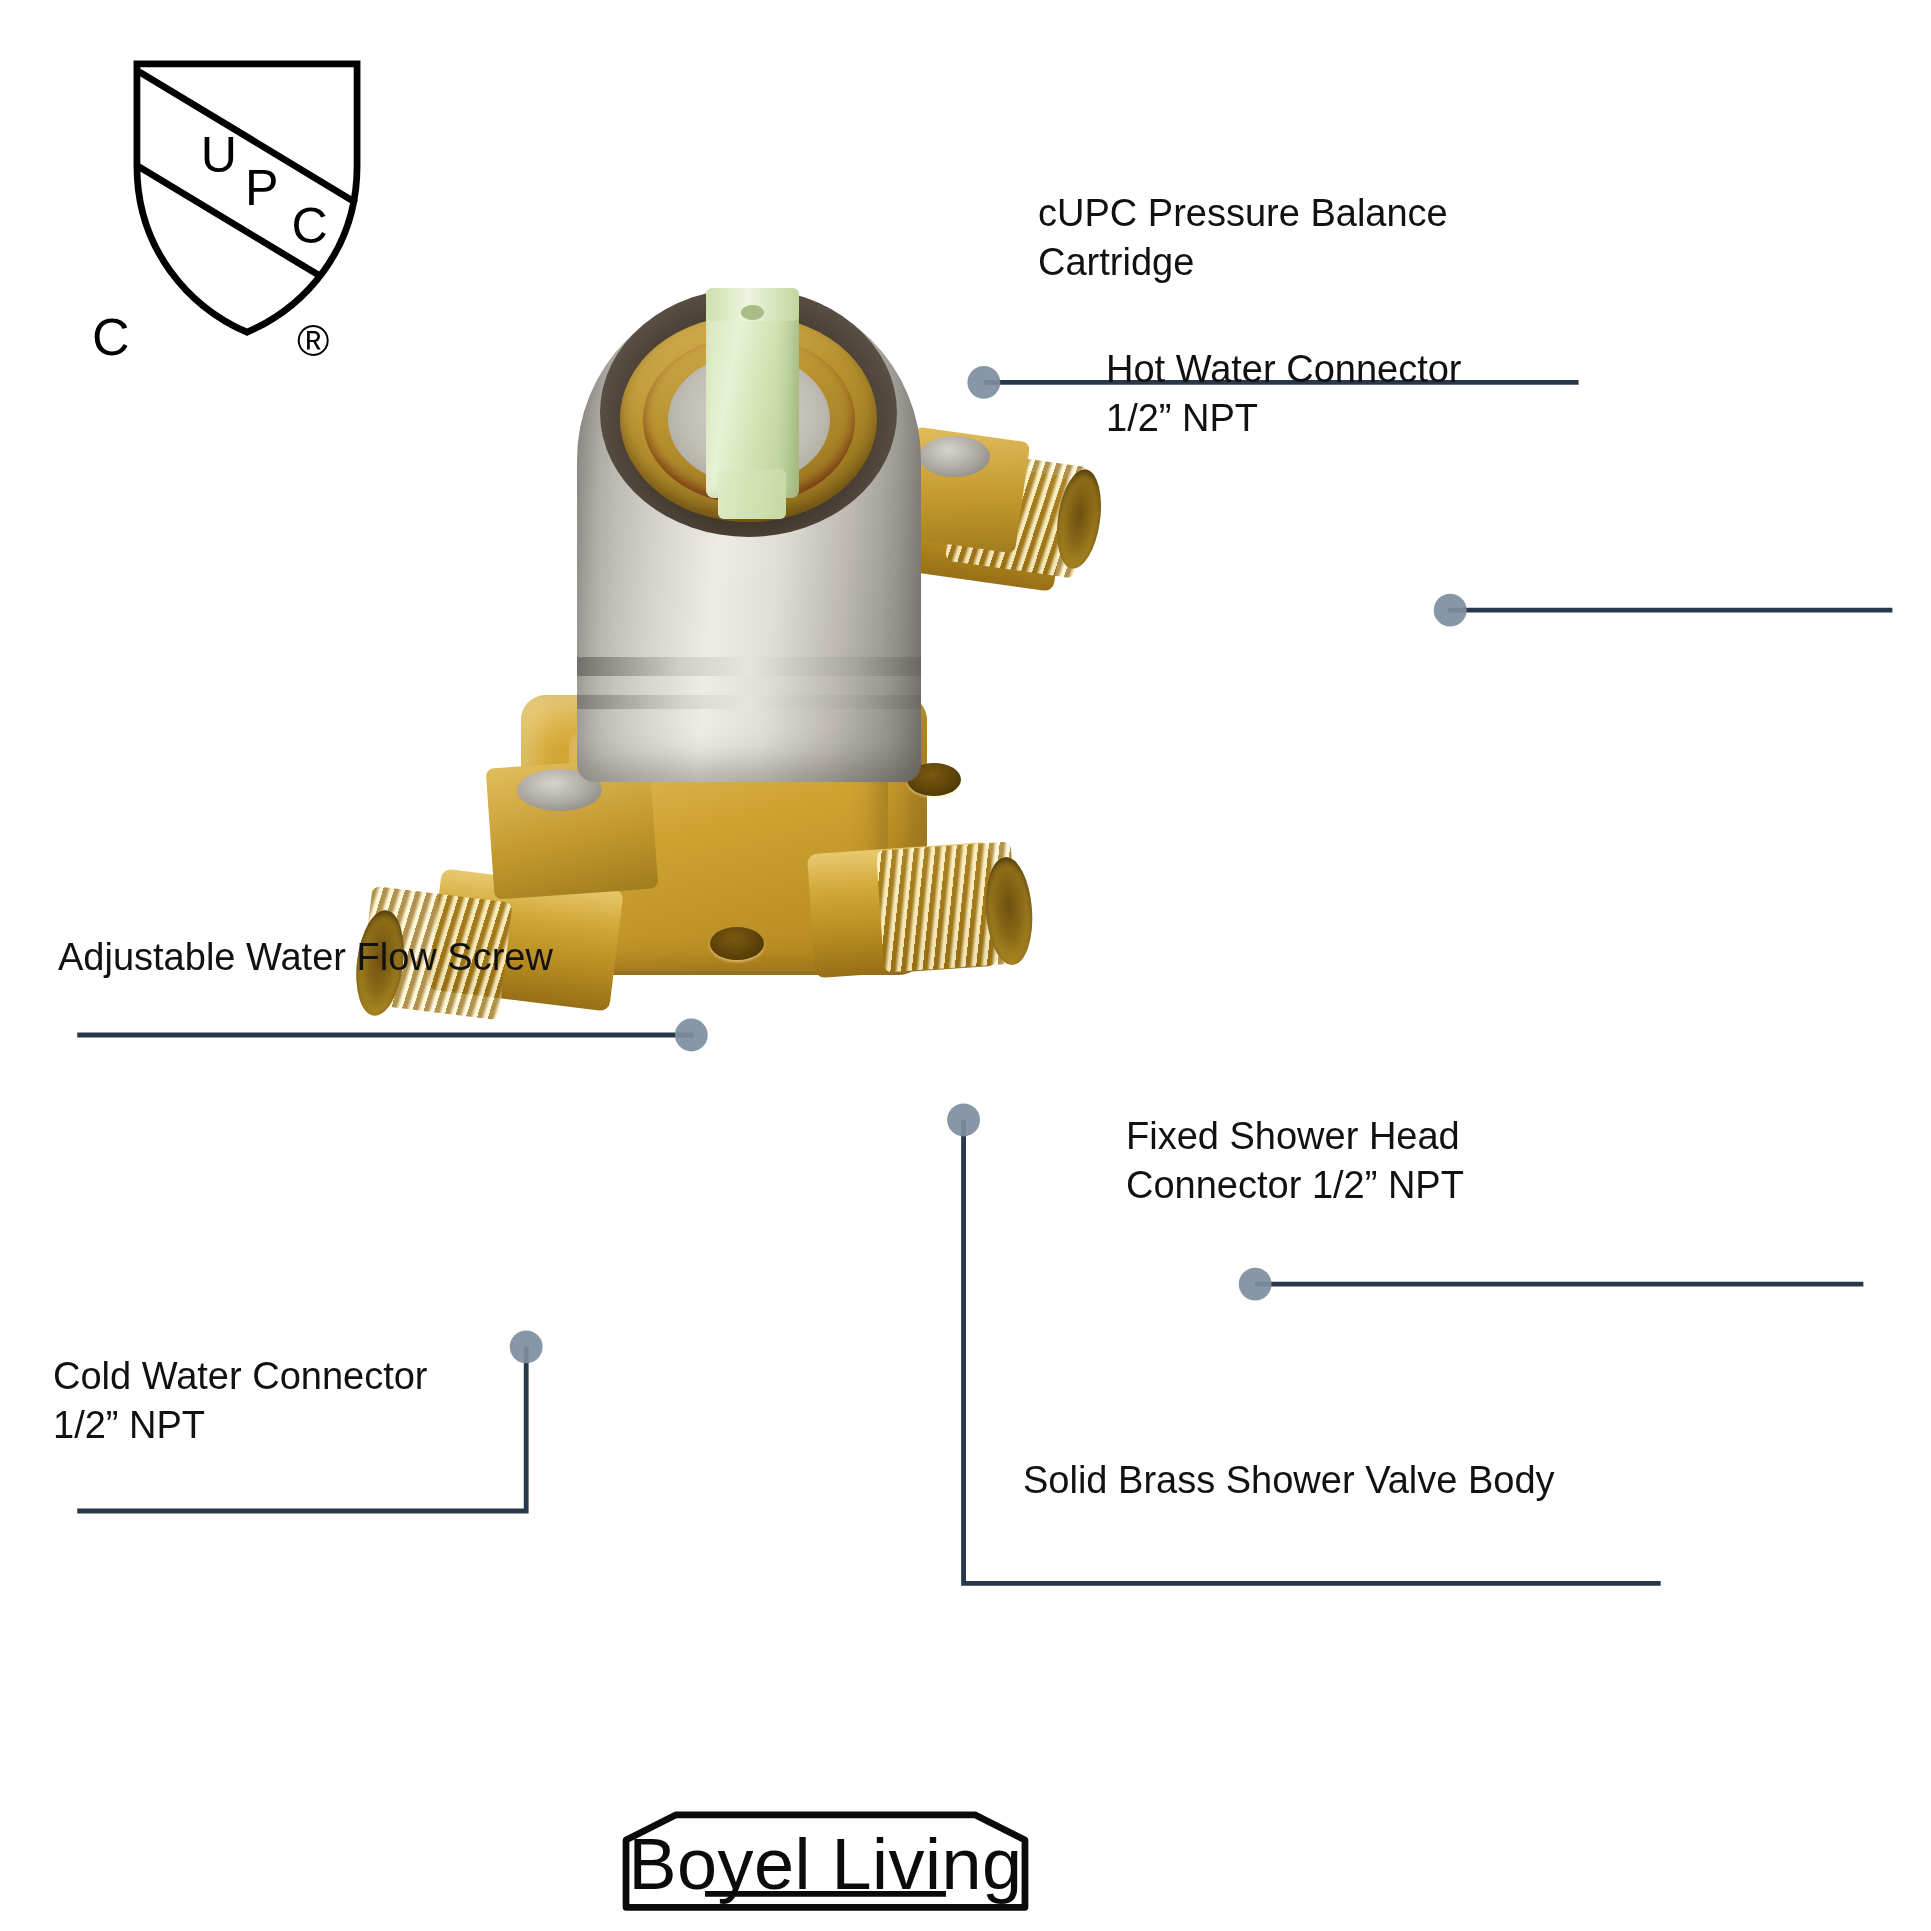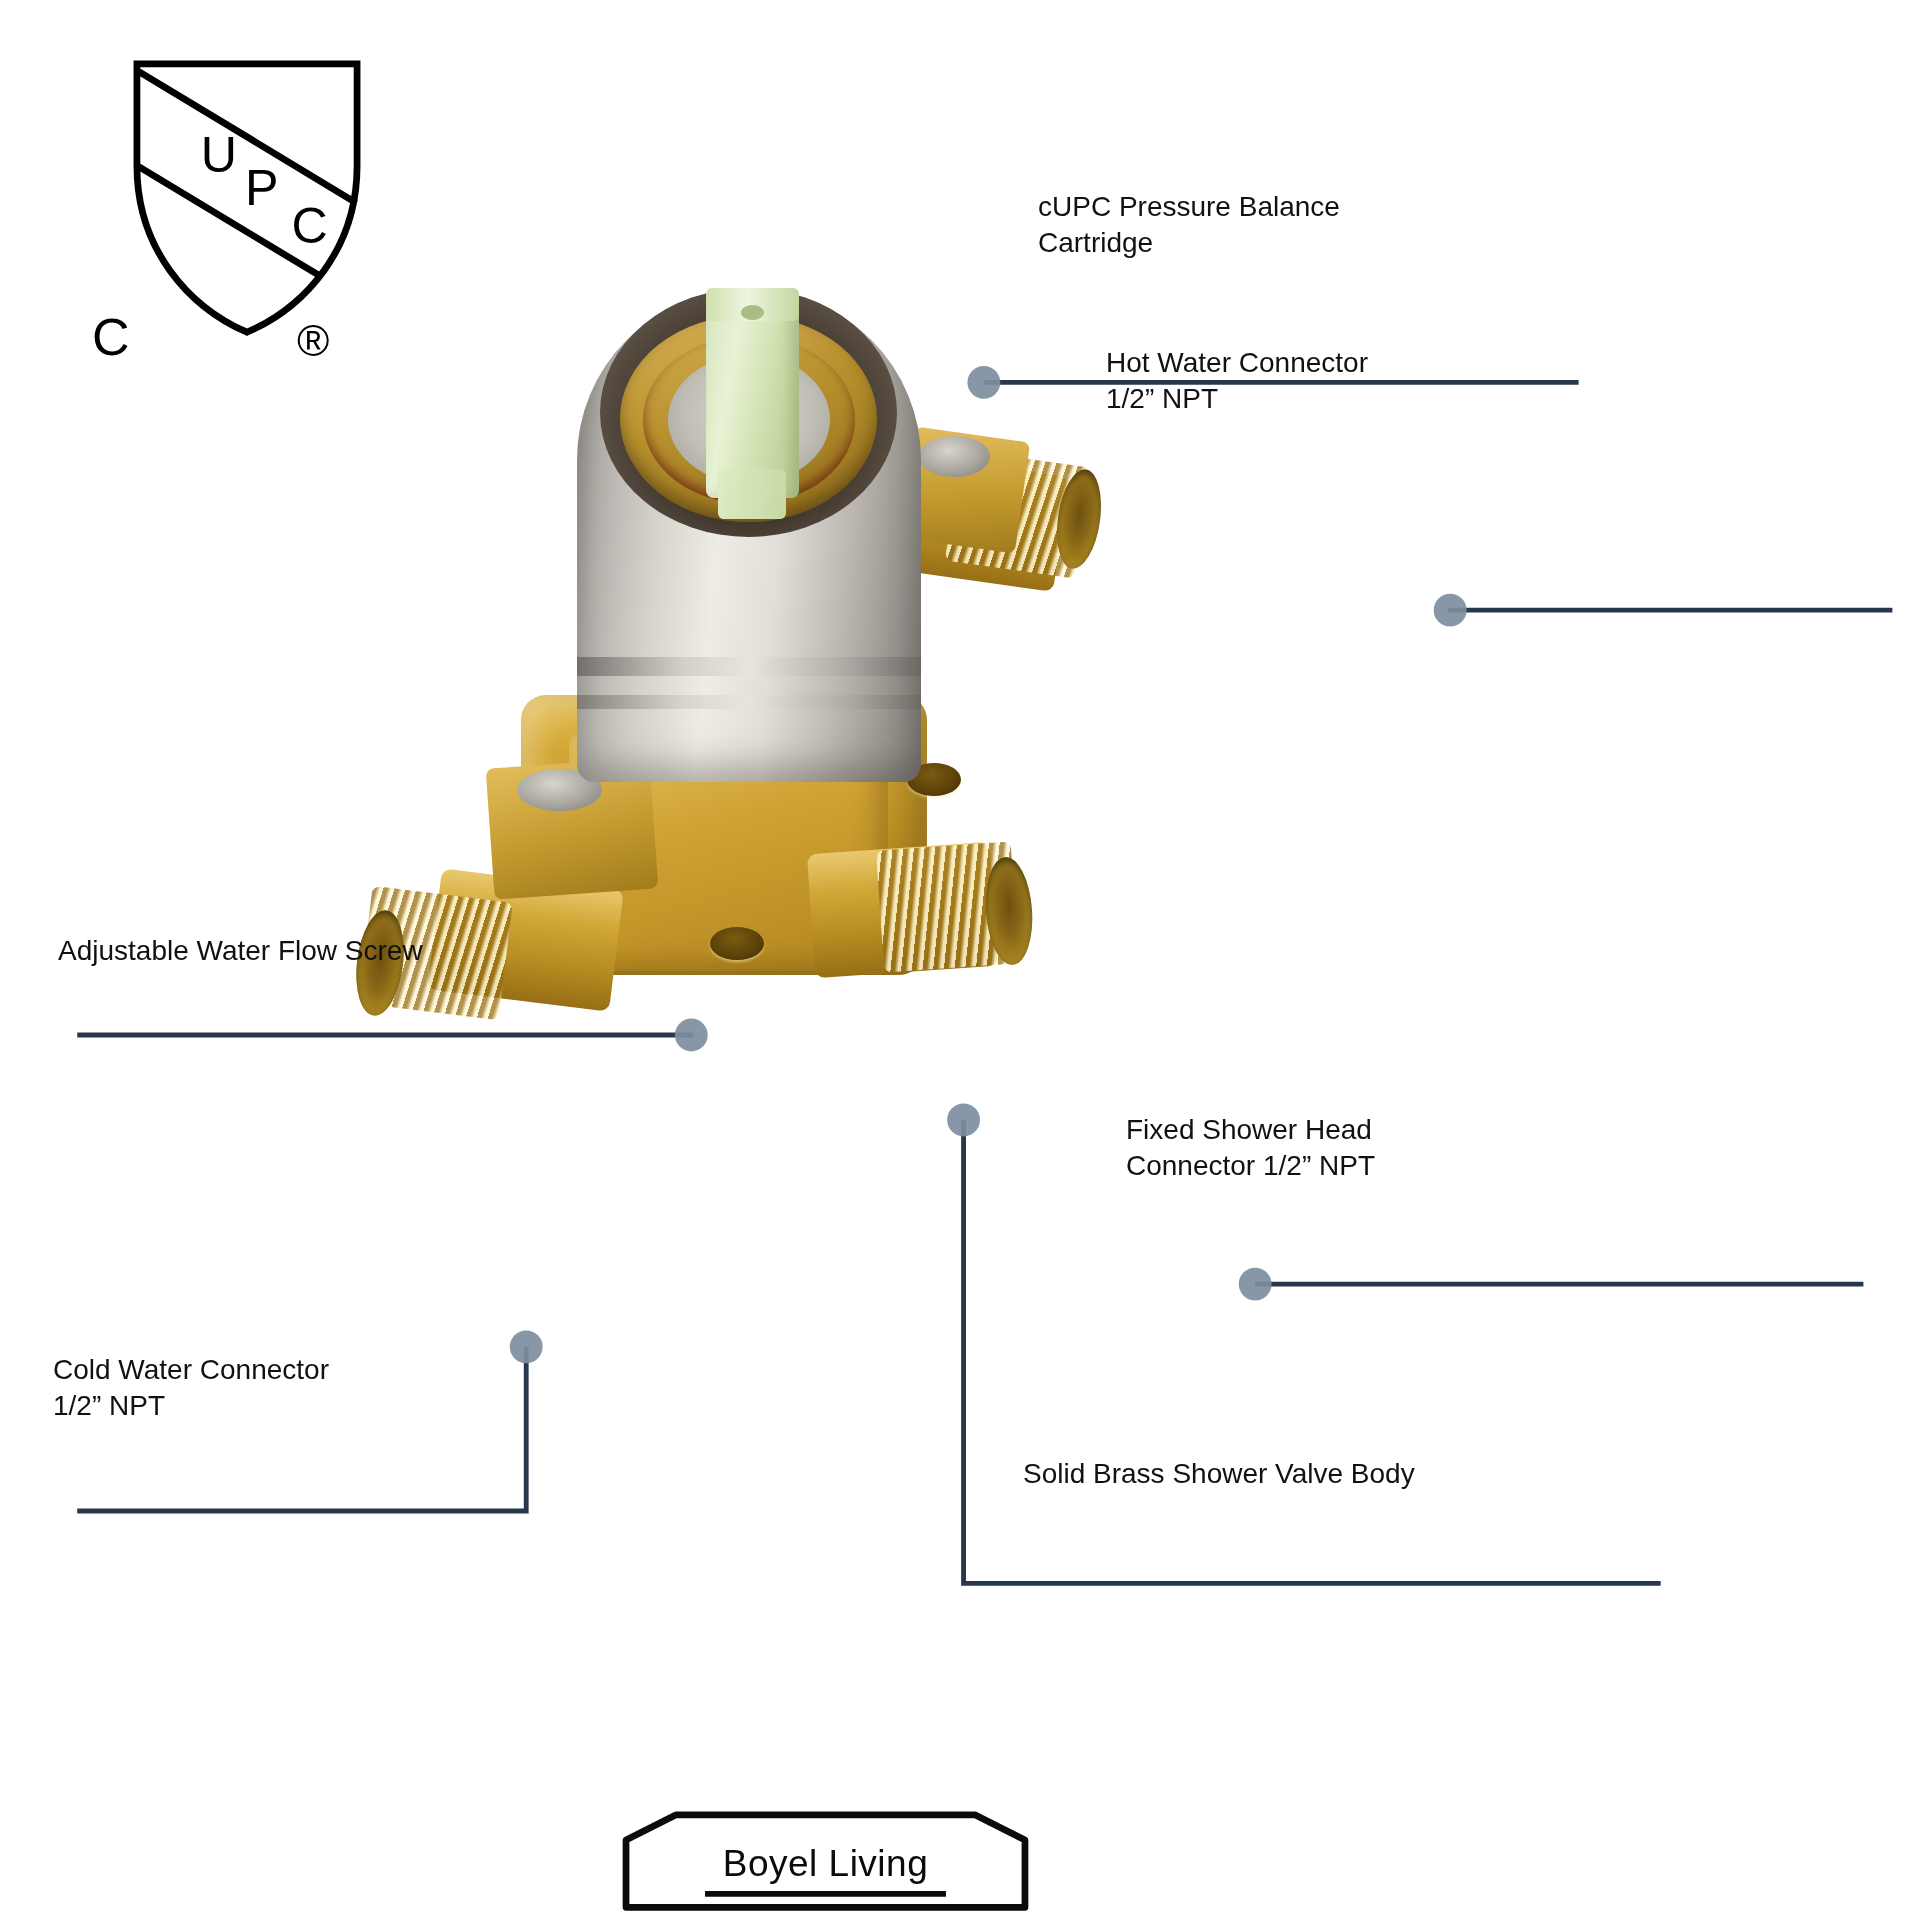--- a/index.html
+++ b/index.html
@@ -244,21 +244,21 @@
   .boss-r { left: 579px; top: 154px; width: 116px; height: 112px; transform: rotate(8deg); }
   .boss-r-cap { left: 591px; top: 156px; width: 71px; height: 41px; }
 
   
   #leaders { position: absolute; left: 0; top: 0; width: 1931px; height: 1931px; }
 
   
   .anno {
     position: absolute;
     color: #111111;
-    font-size: 28px;
+    font-size: 38px;
     line-height: 1.28;
     white-space: pre-line;
   }
   .anno.right { text-align: left; }
   .anno.left  { text-align: left; }
 
   #anno-cartridge   { left: 1038px; top: 189px;  width: 541px; }
   #anno-hot         { left: 1106px; top: 345px;  width: 444px; }
   #anno-shower      { left: 1126px; top: 1112px; width: 463px; }
   #anno-bodylabel   { left: 1023px; top: 1456px; width: 676px; }
@@ -276,21 +276,21 @@
   #brand .brand-svg { position: absolute; left: 0; top: 0; }
   #brand .brand-text {
     position: absolute;
     left: 0;
     top: 0;
     width: 415px;
     height: 106px;
     display: flex;
     align-items: center;
     justify-content: center;
-    font-size: 37px;
+    font-size: 72px;
     color: #0b0b0b;
     letter-spacing: 0.5px;
   }
 </style>
 </head>
 <body>
 
 <div id="stage">
 
   <div id="cupc-mark">

